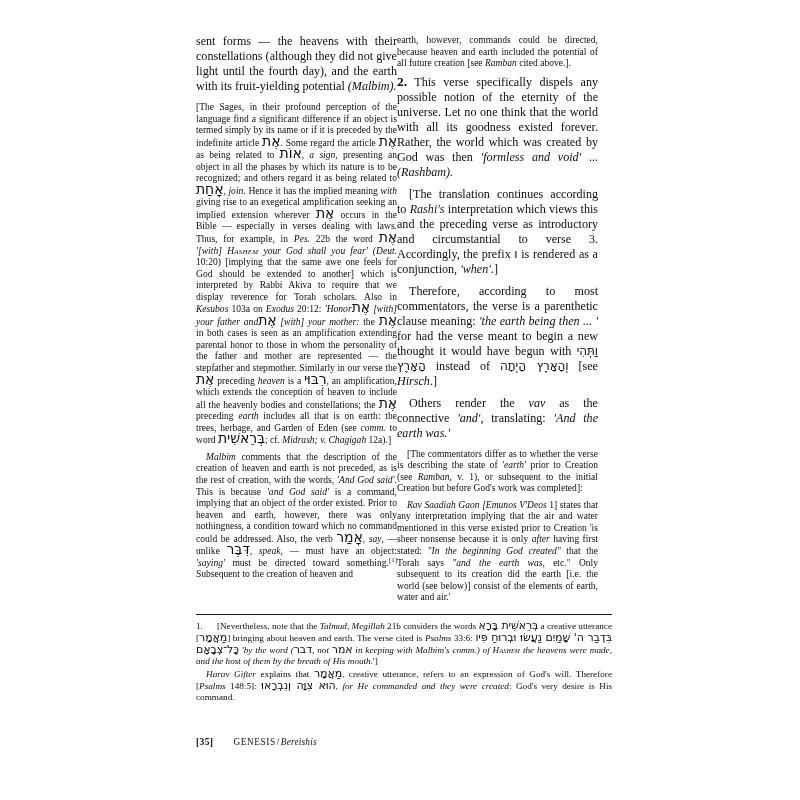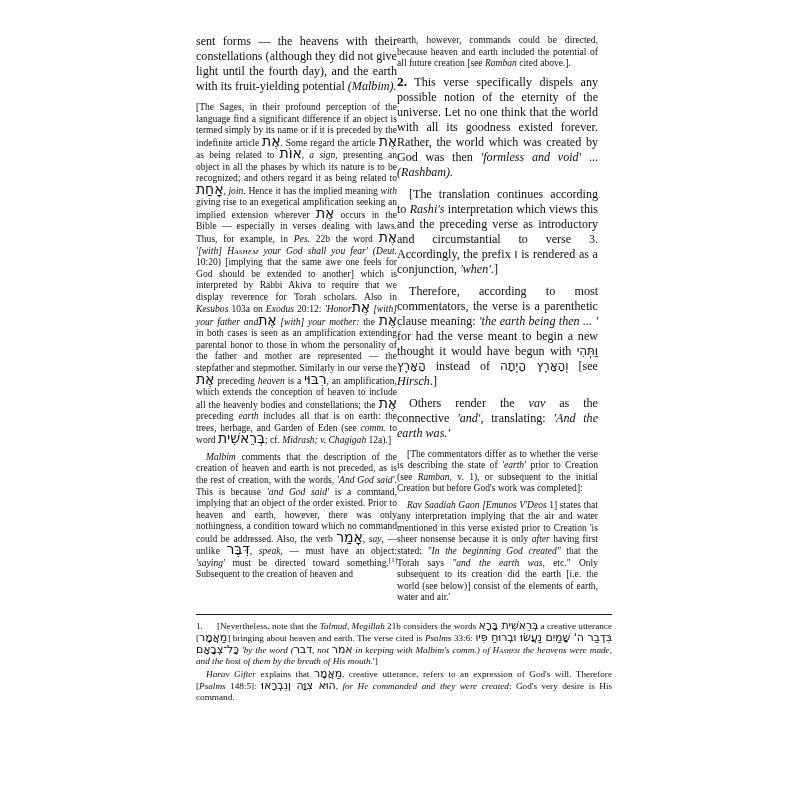--- a/index.html
+++ b/index.html
@@ -149,14 +149,18 @@
     </div>
 
     <hr class="fn-rule">
 
     <p class="fn"><span class="fnum">1.</span><span class="fn-lead"></span><span>[Nevertheless, note that the </span><span class="it">Talmud, Megillah</span><span> 21b considers the words </span><span class="heb">בְּרֵאשִׁית בָּרָא</span><span> a creative utterance [</span><span class="heb">מַאֲמָר</span><span>] bringing about heaven and earth. The verse cited is </span><span class="it">Psalms</span><span> 33:6: </span><span class="heb">בִּדְבַר ה' שָׁמַיִם נַעֲשׂוּ וּבְרוּחַ פִּיו כָּל־צְבָאָם</span><span> </span><span class="it">'by the word (</span><span class="heb">דבר</span><span class="it">, not </span><span class="heb">אמר</span><span class="it"> in keeping with Malbim's comm.) of </span><span class="sc it">Hashem</span><span class="it"> the heavens were made, and the host of them by the breath of His mouth.</span><span>']</span></p>
 
     <p class="fn indent"><span class="it">Harav Gifter</span><span> explains that </span><span class="heb">מַאֲמָר</span><span>, creative utterance, refers to an expression of God's will. Therefore [</span><span class="it">Psalms</span><span> 148:5]: </span><span class="heb">הוּא צִוָּה וְנִבְרָאוּ</span><span>, </span><span class="it">for He commanded and they were created</span><span>: God's very desire is His command.</span></p>
 
   </div>
 
+  <div id="footer">
+    <span class="pgnum">[35]</span>
+    <span><span class="bookname">GENESIS</span><span class="sep">/</span><span class="tractate">Bereishis</span></span>
+  </div>
 
 </div>
 
 </body></html>

